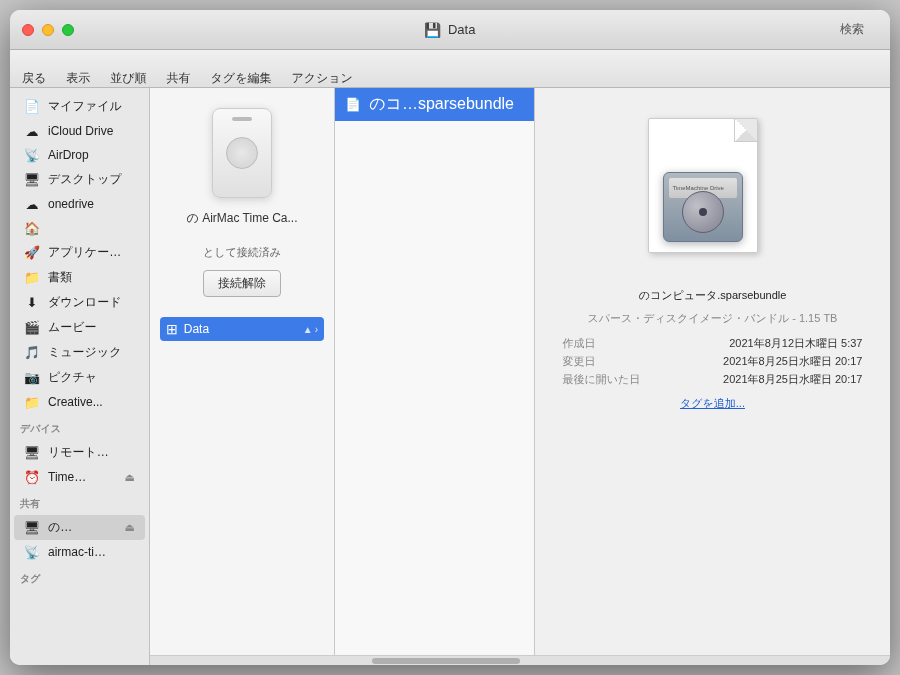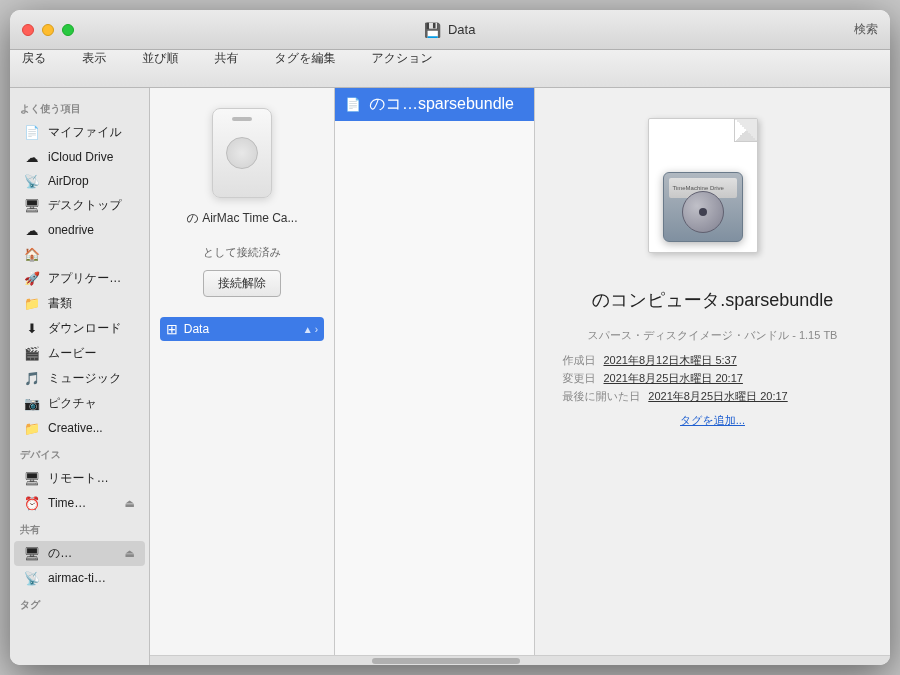--- a/index.html
+++ b/index.html
@@ -52,33 +52,33 @@
     .titlebar-title {
       display: flex;
       align-items: center;
       gap: 6px;
       font-size: 13px;
       font-weight: 500;
       color: #333;
     }
     .titlebar-search {
       position: absolute;
-      right: 12px;
+      right: 26px;
       font-size: 12px;
       color: #555;
       cursor: pointer;
     }
     
     .toolbar {
       background: linear-gradient(to bottom, #f0f0f0, #e0e0e0);
       height: 38px;
       display: flex;
-      align-items: flex-start;
+      align-items: flex-end;
       padding: 0 12px;
-      gap: 36px;
+      gap: 20px;
       border-bottom: 1px solid #b8b8b8;
       flex-shrink: 0;
     }
     .toolbar-item {
       font-size: 12px;
       color: #333;
       cursor: pointer;
     }
     
     .main {
@@ -337,40 +337,40 @@
       position: absolute;
       top: 50%;
       left: 50%;
       transform: translate(-50%, -50%);
       width: 8px;
       height: 8px;
       background: #404050;
       border-radius: 50%;
     }
     .preview-filename {
-      font-size: 18px;
+      font-size: 11px;
       color: #222;
       text-align: center;
-      margin-bottom: 16px;
+      margin-bottom: 8px;
     }
     .preview-meta {
       font-size: 11px;
       color: #555;
       text-align: right;
       width: 100%;
       max-width: 300px;
     }
     .meta-row {
       display: flex;
-      justify-content: flex-start;
+      justify-content: space-between;
       gap: 8px;
       margin-bottom: 3px;
     }
     .meta-label { color: #888; }
-    .meta-value { color: #333; text-decoration: underline; }
+    .meta-value { color: #333; }
     .meta-type {
       text-align: right;
       color: #888;
       font-size: 11px;
       margin-bottom: 10px;
     }
     .meta-tag-link {
       text-align: center;
       color: #2060d0;
       font-size: 11px;
@@ -445,21 +445,20 @@
     <span class="toolbar-item">表示</span>
     <span class="toolbar-item">並び順</span>
     <span class="toolbar-item">共有</span>
     <span class="toolbar-item">タグを編集</span>
     <span class="toolbar-item">アクション</span>
   </div>
 
   <div class="main">
 
     <div class="sidebar">
-      <div class="sidebar-section-label">よく使う項目</div>
 
       <div class="sidebar-item">
         <span class="sidebar-item-icon">📄</span>
         <span class="sidebar-item-label">マイファイル</span>
       </div>
       <div class="sidebar-item">
         <span class="sidebar-item-icon">☁</span>
         <span class="sidebar-item-label">iCloud Drive</span>
       </div>
       <div class="sidebar-item">

